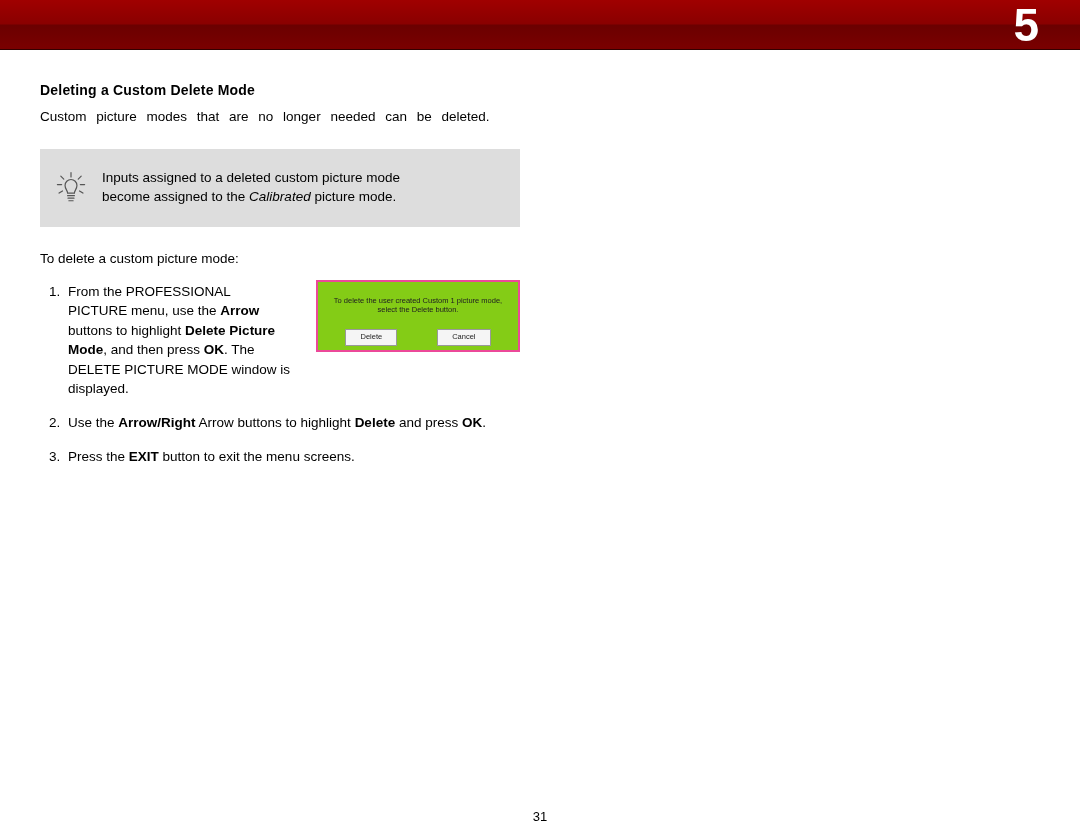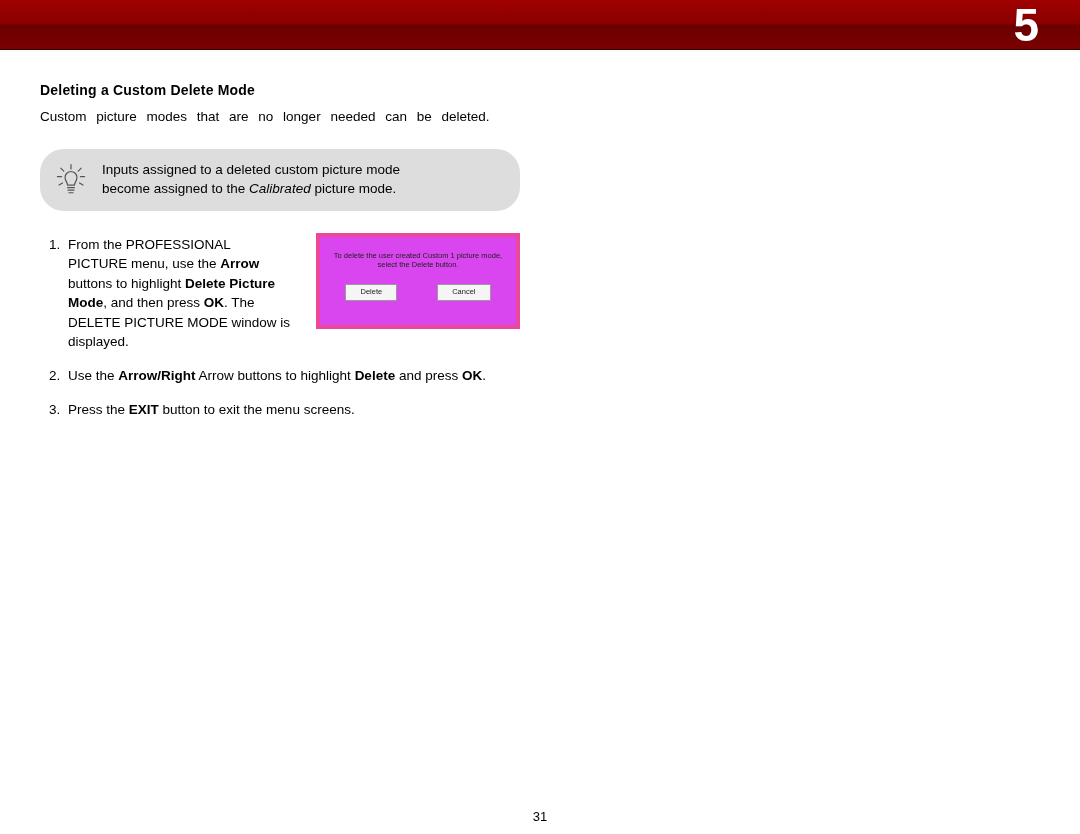--- a/index.html
+++ b/index.html
@@ -42,24 +42,23 @@
     line-height: 1.4;
     text-align: justify;
     text-justify: inter-word;
     margin-bottom: 22px;
     word-spacing: 6px;
   }
   .tip-box {
     background: #ddd;
     display: flex;
     align-items: center;
-    padding: 12px 14px;
+    padding: 20px 14px;
     margin-bottom: 24px;
     gap: 14px;
-    border-radius: 24px;
   }
   .bulb-icon svg {
     width: 34px;
     height: 34px;
     display: block;
   }
   .tip-text {
     font-size: 13.5px;
     line-height: 1.4;
   }
@@ -79,23 +78,23 @@
     padding-left: 4px;
   }
   .step1-wrap {
     display: flex;
     gap: 24px;
     align-items: flex-start;
   }
   .step1-text { width: 250px; }
   .dialog {
     width: 204px;
-    border: 4px solid #ec4899;
-    background: #d946ef;
-    padding: 14px 10px 24px 10px;
+    border: 2px solid #ec4899;
+    background: #84cc16;
+    padding: 14px 10px 4px 10px;
     text-align: center;
     flex-shrink: 0;
     margin-top: -2px;
   }
   .dialog-msg {
     font-size: 7.5px;
     line-height: 1.3;
     margin-bottom: 14px;
     color: #222;
   }
@@ -151,20 +150,21 @@
           <line x1="17.5" y1="35" x2="22.5" y2="35"></line>
         </g>
       </svg>
     </span>
     <div class="tip-text">
       <span>Inputs assigned to a deleted custom picture mode</span><br>
       <span>become assigned to the </span><span class="italic">Calibrated</span><span> picture mode.</span>
     </div>
   </div>
 
+  <div class="lead">To delete a custom picture mode:</div>
 
   <ol class="steps">
     <li>
       <div class="step1-wrap">
         <div class="step1-text">
           <span>From the PROFESSIONAL PICTURE menu, use the </span><b>Arrow</b><span> buttons to highlight </span><b>Delete Picture Mode</b><span>, and then press </span><b>OK</b><span>. The DELETE PICTURE MODE window is displayed.</span>
         </div>
         <div class="dialog">
           <div class="dialog-msg">
             <span>To delete the user created Custom 1 picture mode,</span><br>

